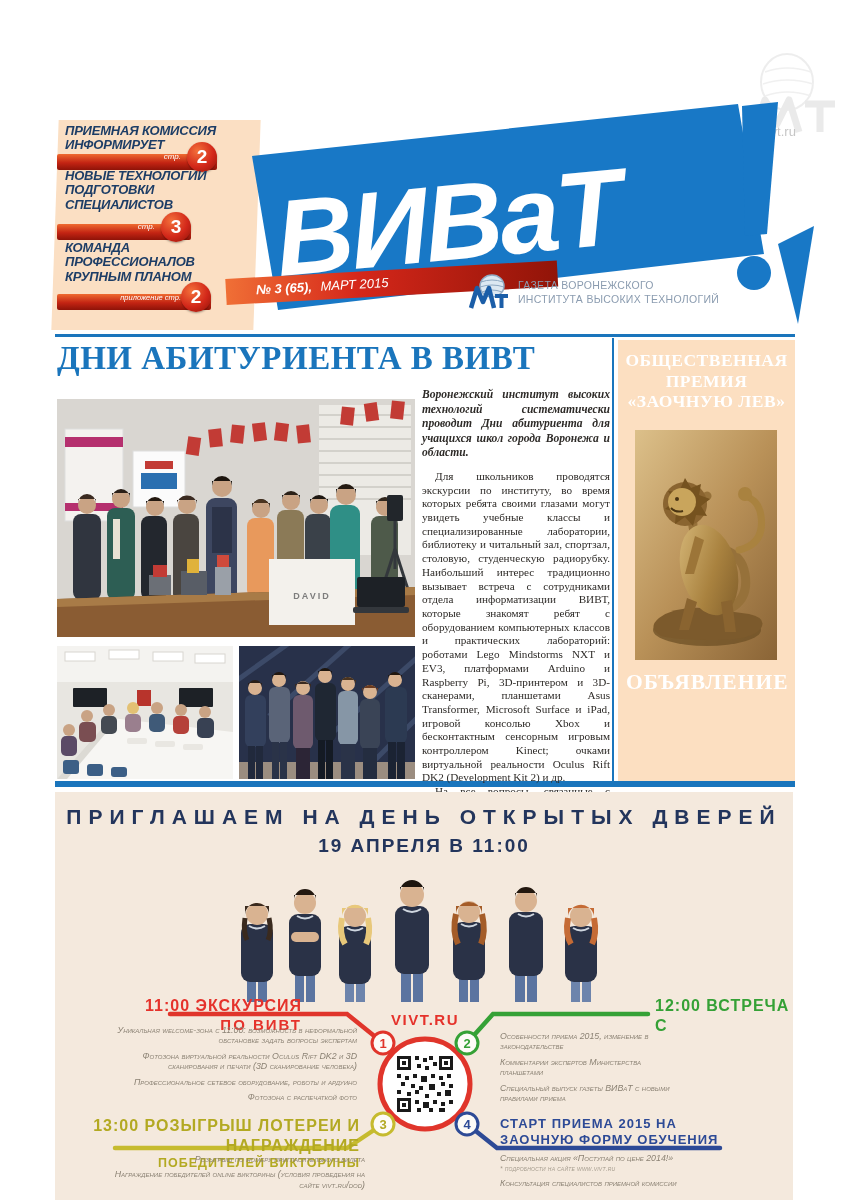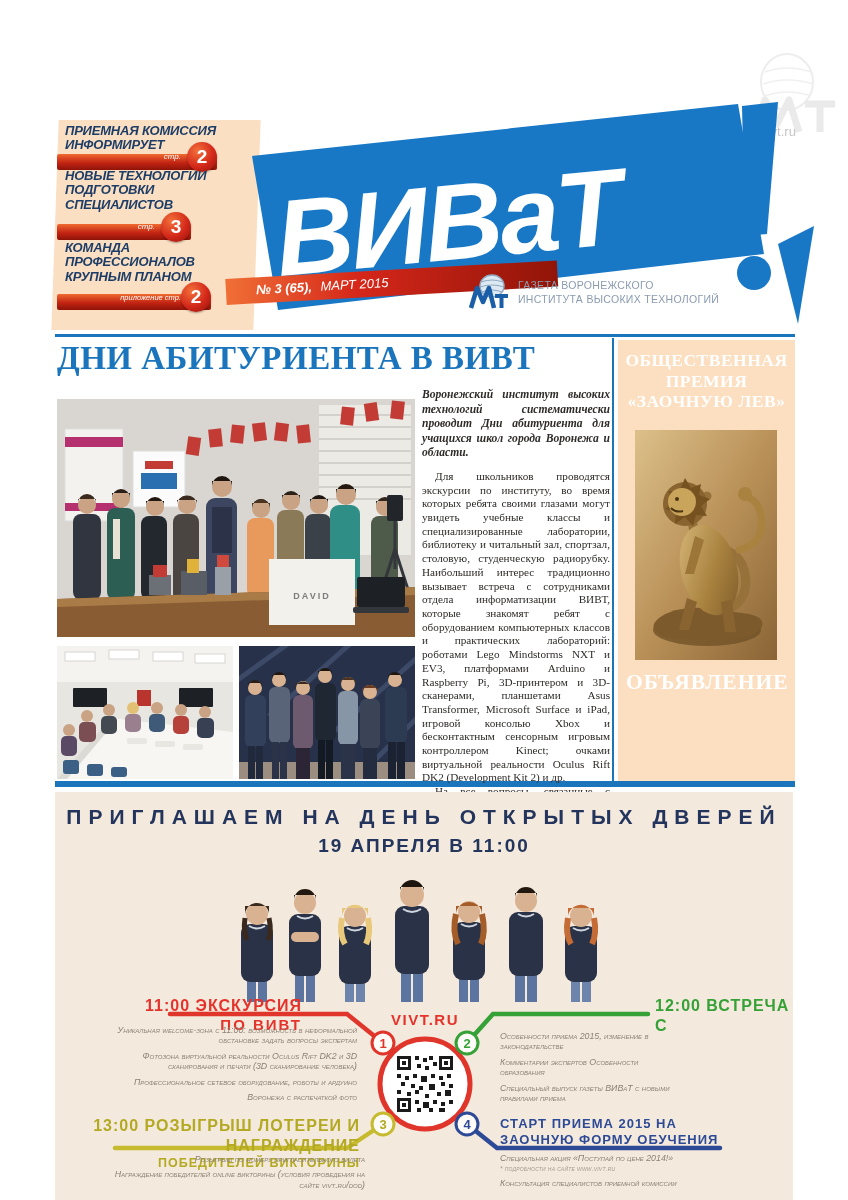--- a/index.html
+++ b/index.html
@@ -541,29 +541,29 @@
     </svg>
 
     <div class="ev-head ev1">
       <span class="l1">11:00 ЭКСКУРСИЯ</span>
       <span class="l2">по ВИВТ</span>
     </div>
     <div class="bullets bl1">
       <div>Уникальная welcome-зона с 11:00: возможность в неформальной обстановке задать вопросы экспертам</div>
       <div>Фотозона виртуальной реальности Oculus Rift DK2 и 3D сканирования и печати (3D сканирование человека)</div>
       <div>Профессиональное сетевое оборудование, роботы и ардуино</div>
-      <div>Воронежа с распечаткой фото</div>
+      <div>Фотозона с распечаткой фото</div>
     </div>
 
     <div class="ev-head ev2">
       <span class="l1">12:00 ВСТРЕЧА С</span>
     </div>
     <div class="bullets bl2">
       <div>Особенности приема 2015, изменение в законодательстве</div>
-      <div>Комментарии экспертов Особенности образования</div>
+      <div>Комментарии экспертов Министерства планшетами</div>
       <div>Специальный выпуск газеты ВИВаТ с новыми правилами приема</div>
     </div>
 
     <div class="ev-head ev3">
       <span class="l1">13:00 РОЗЫГРЫШ ЛОТЕРЕИ И НАГРАЖДЕНИЕ</span>
       <span class="l2">ПОБЕДИТЕЛЕЙ ВИКТОРИНЫ</span>
     </div>
     <div class="bullets bl3">
       <div>Розыгрыш по номеру пригласительного билета</div>
       <div>Награждение победителей online викторины (условия проведения на сайте vivt.ru/dod)</div>

